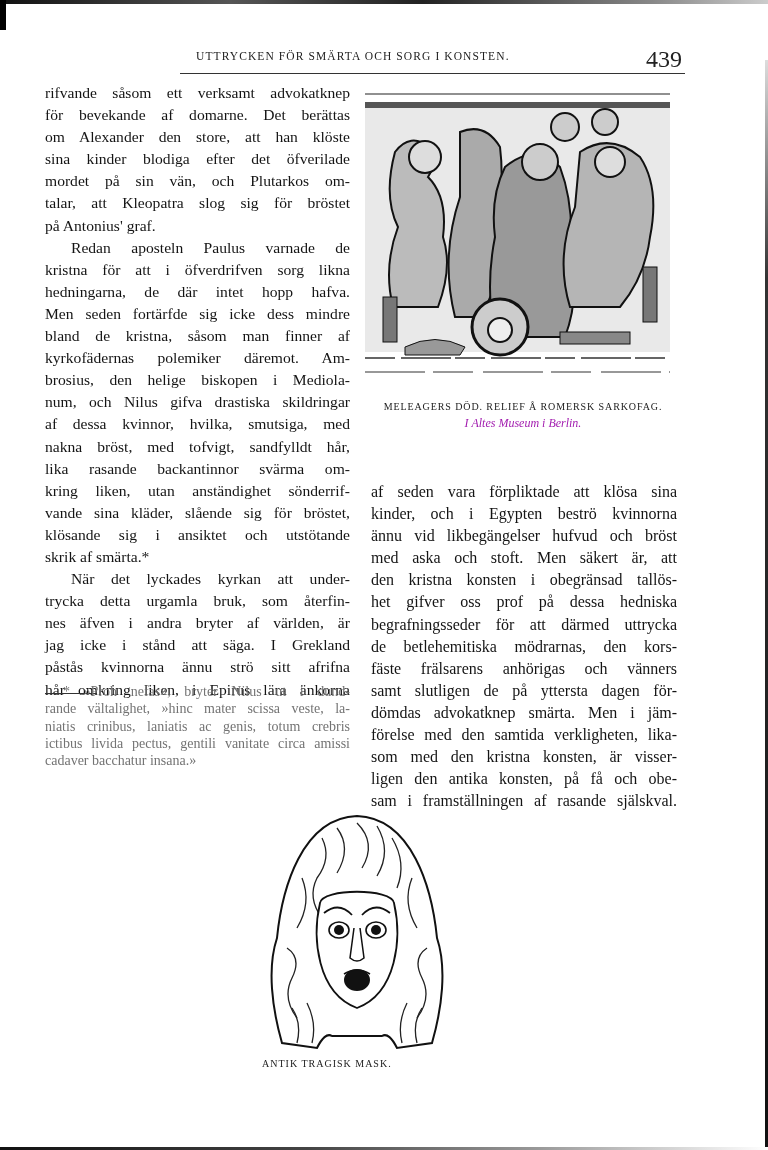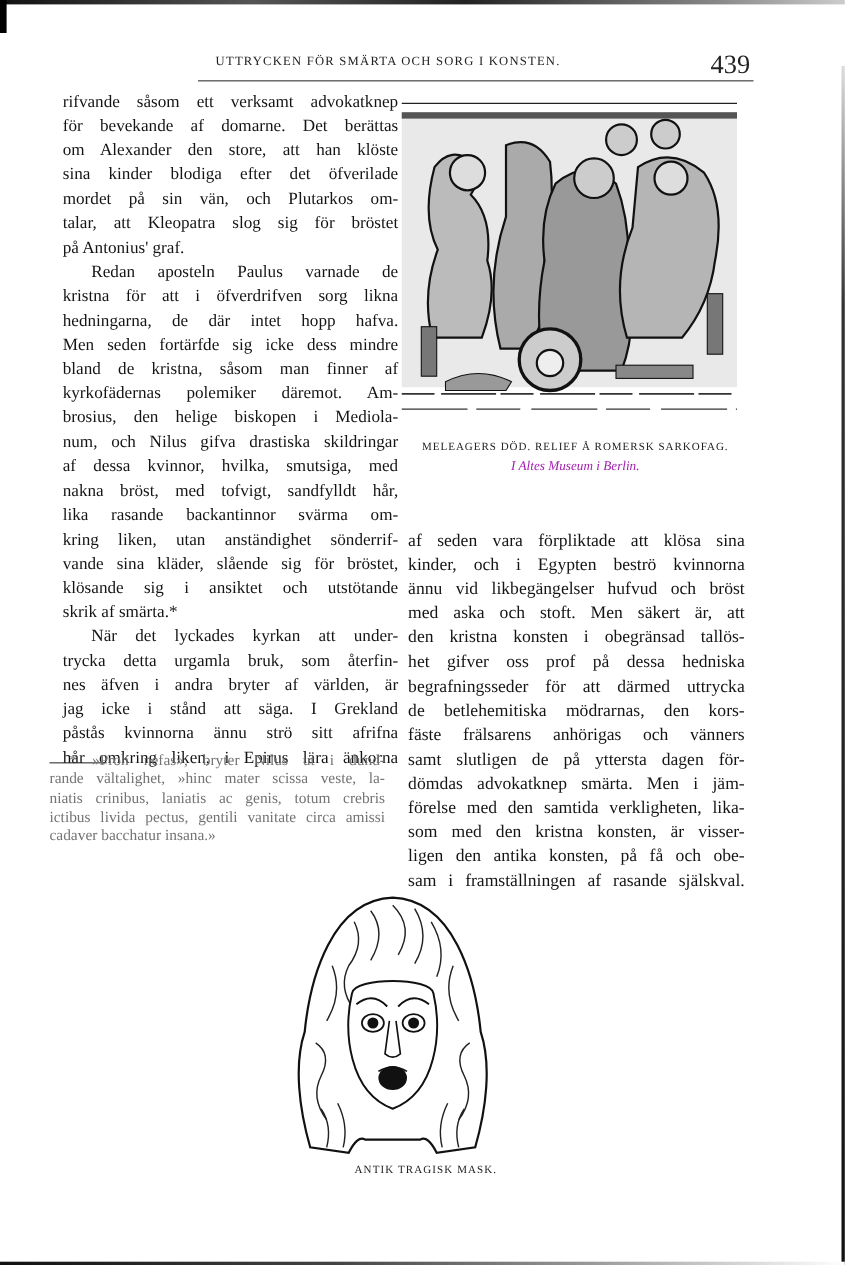--- a/index.html
+++ b/index.html
@@ -24,21 +24,21 @@
   }
   .page-number {
     position: absolute; right: 28px; top: 2px; font-size: 24px; color: #222;
   }
   .head-rule {
     position: absolute; left: 180px; top: 73px; width: 505px; height: 1px; background: #333;
   }
 
   .col-left {
     position: absolute; left: 45px; top: 82px; width: 305px;
-    font-size: 15.6px; line-height: 22.1px; text-align: justify; margin-left: 12px;
+    font-size: 15.6px; line-height: 22.1px; text-align: justify;
   }
   .col-left p, .col-right p { margin: 0; }
   .line { display: block; text-align: justify; text-align-last: justify; white-space: nowrap; }
   .line.last { text-align-last: left; }
 
   .footnote-rule { position: absolute; left: 45px; top: 693px; width: 52px; height: 1px; background: #333; }
   .footnote {
     position: absolute; left: 45px; top: 683px; width: 305px;
     font-size: 14px; line-height: 17.3px; color: #737373;
   }
@@ -56,21 +56,21 @@
     font-size: 12px; font-style: italic; color: #a21caf;
   }
 
   .col-right {
     position: absolute; left: 371px; top: 453px; width: 306px;
     font-size: 16px; line-height: 22.1px; margin-top: 28px;
   }
 
   .figure-mask { position: absolute; left: 262px; top: 808px; width: 190px; height: 250px; }
   .caption-mask {
-    position: absolute; left: 262px; top: 1058px; width: 190px; text-align: right;
+    position: absolute; left: 262px; top: 1058px; width: 190px; text-align: left;
     font-size: 10px; letter-spacing: 1px; text-transform: uppercase; color: #222;
   }
 </style>
 </head>
 <body>
 
 <div class="scan-edge-top"></div>
 <div class="scan-edge-left"></div>
 <div class="scan-edge-right"></div>
 <div class="scan-edge-bottom"></div>

